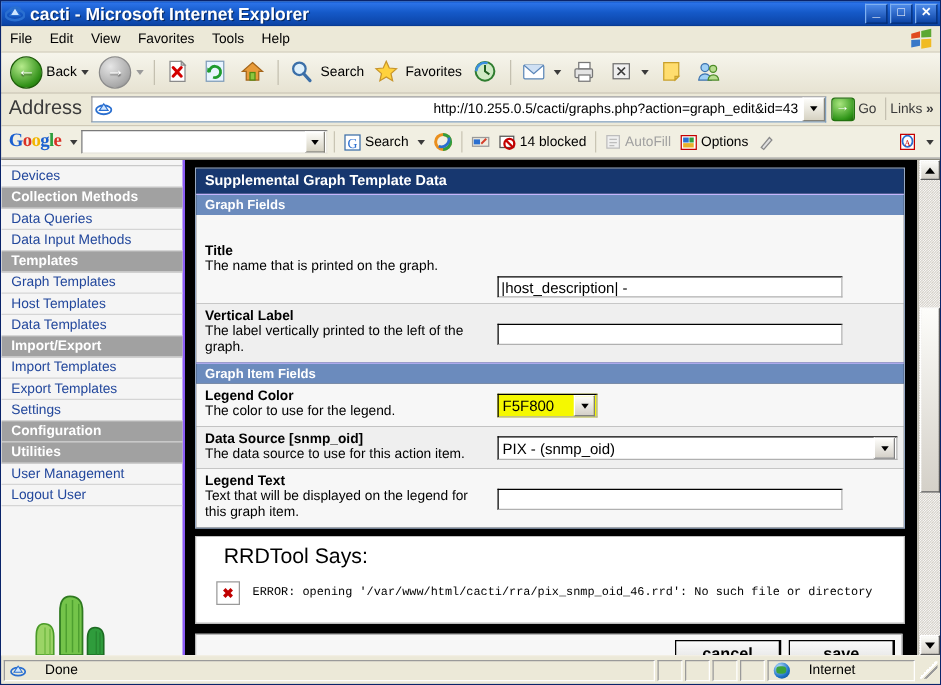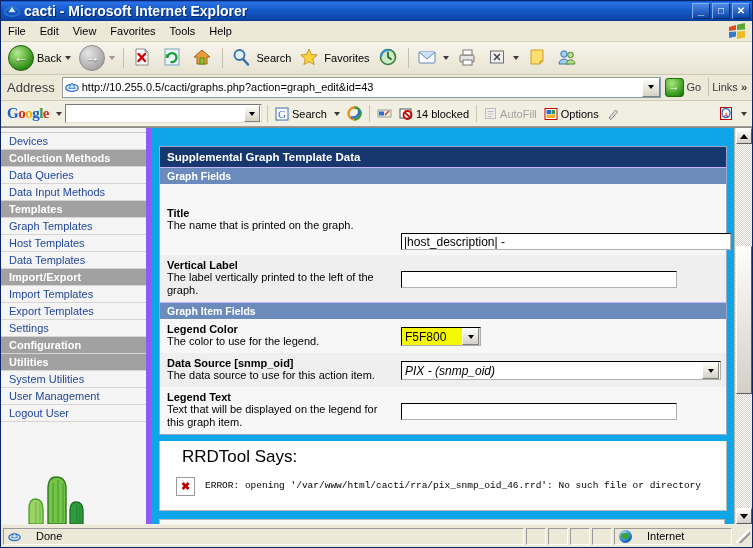--- a/index.html
+++ b/index.html
@@ -91,28 +91,28 @@
     text-shadow:0 1px 1px rgba(0,0,0,.5);
   }
   .icon-box { width:22px; height:22px; position:relative; }
   
   .addrbar {
     height: 22px; background: #ece9d8;
     display:flex; align-items:center; gap:3px;
     padding: 1px 2px 2px 4px; flex:0 0 auto;
     border-bottom:1px solid #cfc9b7;
   }
-  .addrbar .addrlbl { font-size:13px; color:#3b3b3b; padding:0 4px 0 2px;}
+  .addrbar .addrlbl { font-size:16px; color:#3b3b3b; padding:0 4px 0 2px;}
   .addrfield {
     flex:1 1 auto; height:19px; background:#fff;
     border:1px solid #7f9db9; border-top-color:#9a9a9a; border-left-color:#9a9a9a;
     display:flex; align-items:center; padding-left:2px; gap:3px;
     position: relative;
   }
-  .addrfield .urltext{ font-size:11px; color:#000; white-space:nowrap; overflow:hidden; flex:1 1 auto;}
+  .addrfield .urltext{ font-size:11px; color:#000; white-space:nowrap; overflow:hidden; flex:1 1 auto;text-align:right;}
   .addrfield .ddbtn{
     width:16px; height:17px; flex:0 0 auto;
     background:linear-gradient(180deg,#fdfdfa,#d6d2c2);
     border:1px solid #fff; border-right-color:#848279; border-bottom-color:#848279;
     display:flex;align-items:center;justify-content:center;
   }
   .gobtn { display:flex; align-items:center; gap:3px; padding:0 4px 0 1px;}
   .gobtn .gicon{
     width:17px;height:17px;border-radius:3px;
     background:radial-gradient(circle at 35% 25%, #a9e57f, #2e9417 75%, #1d6409);
@@ -151,39 +151,39 @@
     border-top:1px solid #8d8b80;
     overflow:hidden;
   }
   .pagebody {
     flex:1 1 auto; display:flex; background:#fff;
     overflow:hidden;
   }
   
   .sidebar {
     width:145px; flex:0 0 145px; background:#f5f5f5;
-    border-right:5px solid #8b5cf6;
+    border-right:2px solid #8b5cf6;
     display:flex; flex-direction:column;
     position:relative;
   }
   .sb-top-sep{height:4px;border-bottom:1px solid #c9c9c9;}
   .sb-item{
     padding:2px 4px 2px 8px; font-size:11px; color:#22479c;
     border-bottom:1px solid #d5d5d5;
     white-space:nowrap;
   }
   .sb-item.header{
     background:#a1a1a1; color:#ffffff; font-weight:bold;
     border-bottom:1px solid #d5d5d5;
   }
   .cactus-area{ flex:1 1 auto; position:relative; }
   .cactus{ position:absolute; left:8px; bottom:0; width:120px; height:55px;}
   
   .content{
-    flex:1 1 auto; background:#0ea5e9; padding:18px 0 0 8px;
+    flex:1 1 auto; background:#000000; padding:6px 0 0 8px;
     overflow:hidden; position:relative;
   }
   .formbox{ width:566px; border:1px solid #97a9c4; }
   .box-title{
     background:#17376f; color:#fff; font-weight:bold; font-size:11.5px;
     padding:4px 0 4px 7px;
   }
   .sec-head{
     background:#6b8bbd; color:#ffffff; font-weight:bold; font-size:10.5px;
     padding:2px 0 2px 7px;
@@ -586,21 +586,20 @@
         <div class="sb-item header">Templates</div>
         <div class="sb-item">Graph Templates</div>
         <div class="sb-item">Host Templates</div>
         <div class="sb-item">Data Templates</div>
         <div class="sb-item header">Import/Export</div>
         <div class="sb-item">Import Templates</div>
         <div class="sb-item">Export Templates</div>
         <div class="sb-item">Settings</div>
         <div class="sb-item header">Configuration</div>
         <div class="sb-item header">Utilities</div>
-        <div class="sb-item">System Utilities</div>
         <div class="sb-item">User Management</div>
         <div class="sb-item">Logout User</div>
         <div class="cactus-area">
           <span class="cactus">
             <svg width="120" height="55" viewBox="0 0 120 55">
               <path d="M47 8 q10 0 10 12 v35 h-18 v-35 q0-12 8-12 z" fill="#74c44a" stroke="#2f7a20" stroke-width="1.4"></path>
               <path d="M49 11 v42 M44 14 v39 M54 14 v39" stroke="#4ea030" stroke-width="1.2" fill="none"></path>
               <path d="M26 30 q8 0 8 10 v15 h-14 v-15 q0-10 6-10 z" fill="#9bd466" stroke="#4a9a28" stroke-width="1.3"></path>
               <path d="M27 33 v22 M31 34 v21" stroke="#6cb63e" stroke-width="1" fill="none"></path>
               <path d="M67 33 q7 0 7 9 v13 h-13 v-13 q0-9 6-9 z" fill="#2f9c3c" stroke="#1d6b22" stroke-width="1.3"></path>
@@ -616,21 +615,21 @@
           <div class="box-title">Supplemental Graph Template Data</div>
 
           <div class="sec-head">Graph Fields</div>
 
           <div class="frow">
             <div class="fdesc">
               <div class="ftitle">Title</div>
               <div class="fsub">The name that is printed on the graph.</div>
             </div>
             <div class="fctl">
-              <input class="txt" style="width: 330px; margin-top: 43px;" value="|host_description| -">
+              <input class="txt" style="width: 276px; margin-top: 43px;" value="|host_description| -">
             </div>
           </div>
 
           <div class="frow alt">
             <div class="fdesc">
               <div class="ftitle">Vertical Label</div>
               <div class="fsub">The label vertically printed to the left of the graph.</div>
             </div>
             <div class="fctl">
               <input class="txt" style="width: 276px;" value="">
@@ -653,21 +652,21 @@
               </span>
             </div>
           </div>
 
           <div class="frow alt">
             <div class="fdesc">
               <div class="ftitle">Data Source [snmp_oid]</div>
               <div class="fsub">The data source to use for this action item.</div>
             </div>
             <div class="fctl">
-              <span class="selbox" style="width:320px;font-style:italic;">
+              <span class="selbox" style="width:320px;">
                 <span class="selval">PIX - (snmp_oid)</span>
                 <span class="arrowbtn">
                     <span class="arrowglyph"></span>
                   </span>
               </span>
             </div>
           </div>
 
           <div class="frow">
             <div class="fdesc">

